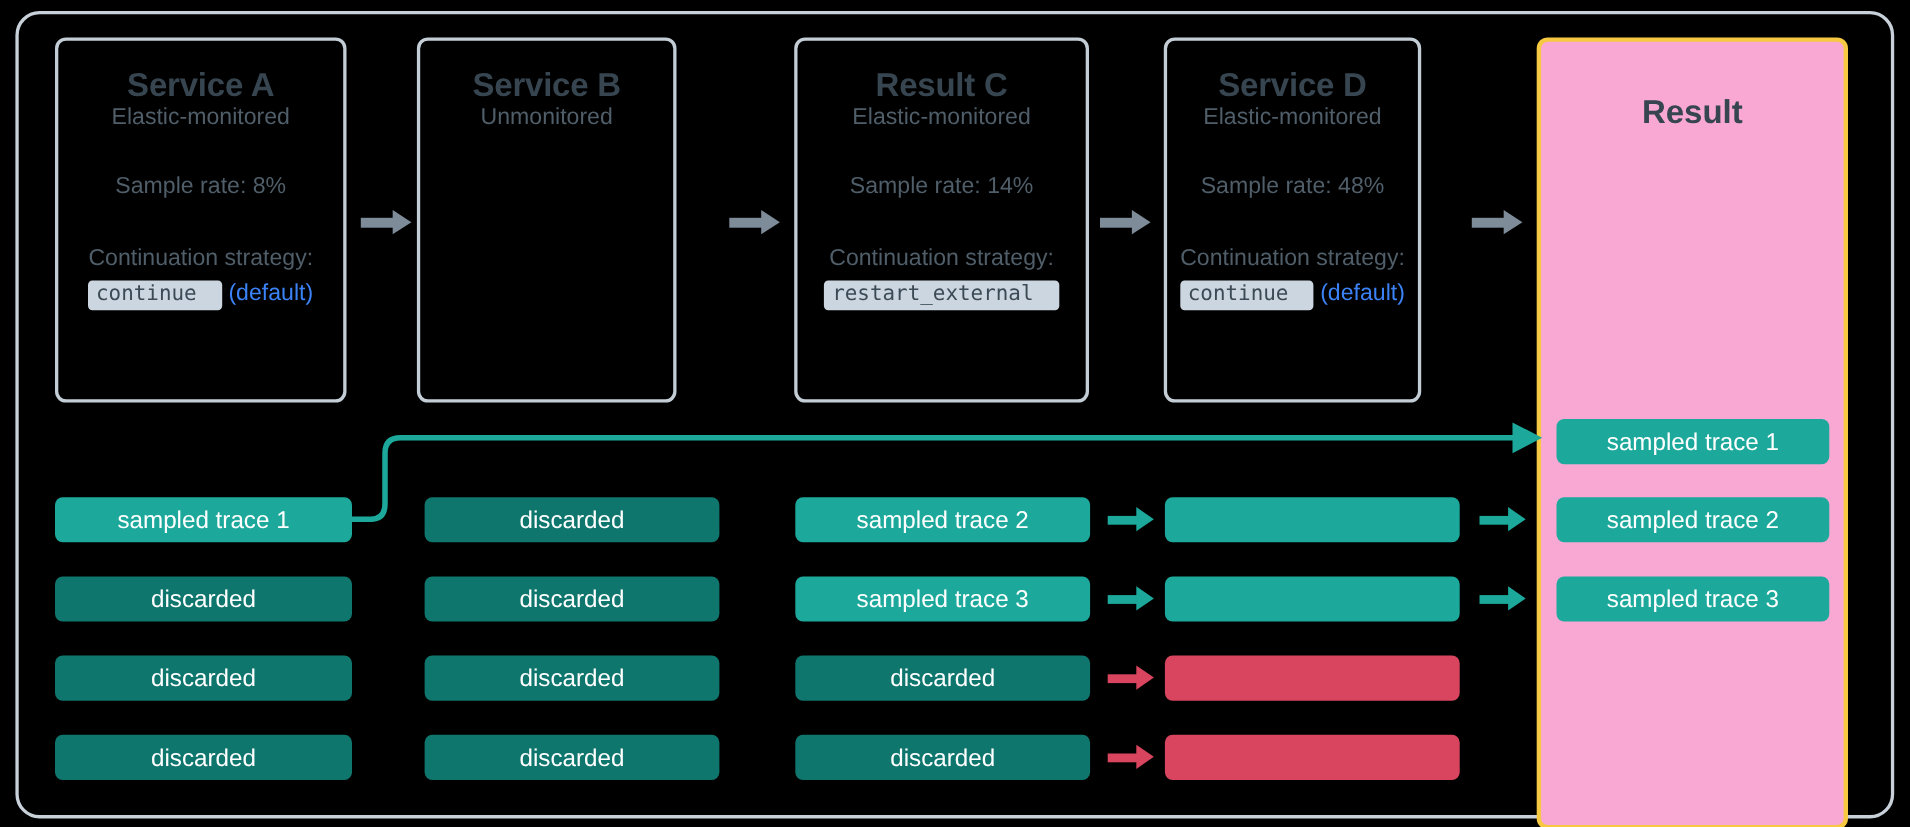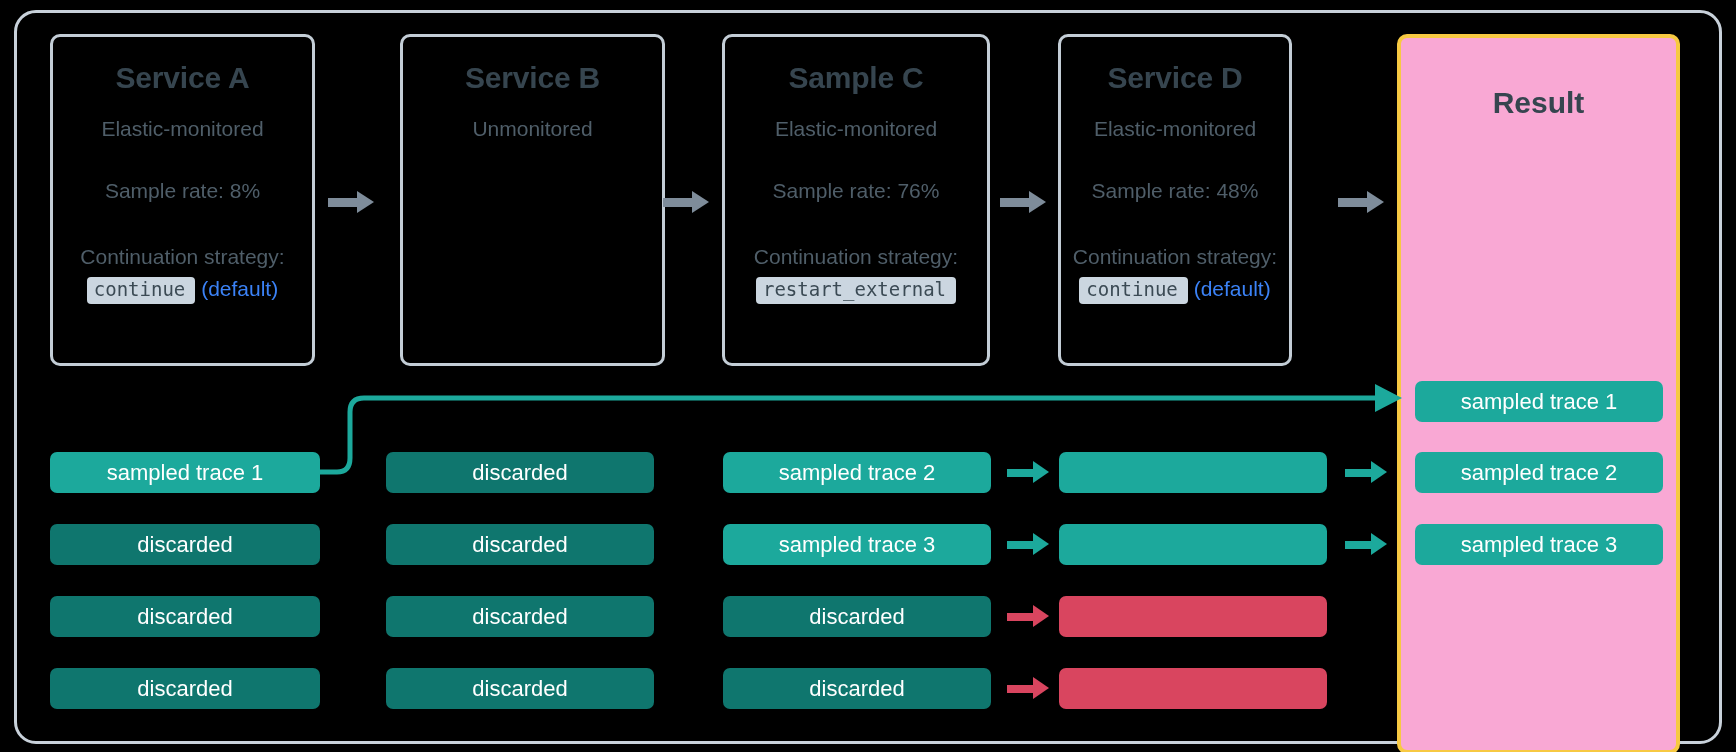--- a/index.html
+++ b/index.html
@@ -36,21 +36,20 @@
     display: flex;
     flex-direction: column;
     align-items: center;
     padding-top: 24px;
   }
   .svc-title {
     font-size: 30px;
     font-weight: bold;
     color: #36454F;
     letter-spacing: -0.2px;
-    margin-bottom: 22px;
   }
   .svc-mon {
     font-size: 21px;
     color: #4F5E69;
     margin-bottom: 38px;
   }
   .svc-rate {
     font-size: 21px;
     color: #4F5E69;
     margin-bottom: 40px;
@@ -62,21 +61,21 @@
     text-align: center;
     width: 100%;
   }
   .code-badge {
     display: inline-block;
     font-family: "DejaVu Sans Mono", monospace;
     font-size: 19px;
     color: #3B4A54;
     background: #CBD6E0;
     border-radius: 4px;
-    padding: 2px 10px 3px 7px;
+    padding: 2px 23px 3px 7px;
     line-height: 1.15;
   }
   .default-note { color: #3b82f6; font-size: 21px; }
 
   
   .result-panel {
     position: absolute;
     left: 1397px; top: 34px;
     width: 283px; height: 720px;
     background: #f9a8d4;
@@ -160,29 +159,29 @@
     <div class="svc-rate">Sample rate: 8%</div>
     <div class="svc-cont">
       <div>Continuation strategy:</div>
       <div style="margin-top:4px;">
         <span class="code-badge">continue</span>
         <span class="default-note">(default)</span>
       </div>
     </div>
   </div>
 
-  <div class="svc-card" style="left:400px; width:265px;">
+  <div class="svc-card" style="left:379px; width:236px;">
     <div class="svc-title">Service B</div>
     <div class="svc-mon">Unmonitored</div>
   </div>
 
   <div class="svc-card" style="left:722px; width:268px;">
-    <div class="svc-title">Sample C</div>
+    <div class="svc-title">Result C</div>
     <div class="svc-mon">Elastic-monitored</div>
-    <div class="svc-rate">Sample rate: 76%</div>
+    <div class="svc-rate">Sample rate: 14%</div>
     <div class="svc-cont">
       <div>Continuation strategy:</div>
       <div style="margin-top:4px;text-decoration:underline;">
         <span class="code-badge">restart_external</span>
       </div>
     </div>
   </div>
 
   <div class="svc-card" style="left:1058px; width:234px;">
     <div class="svc-title">Service D</div>

